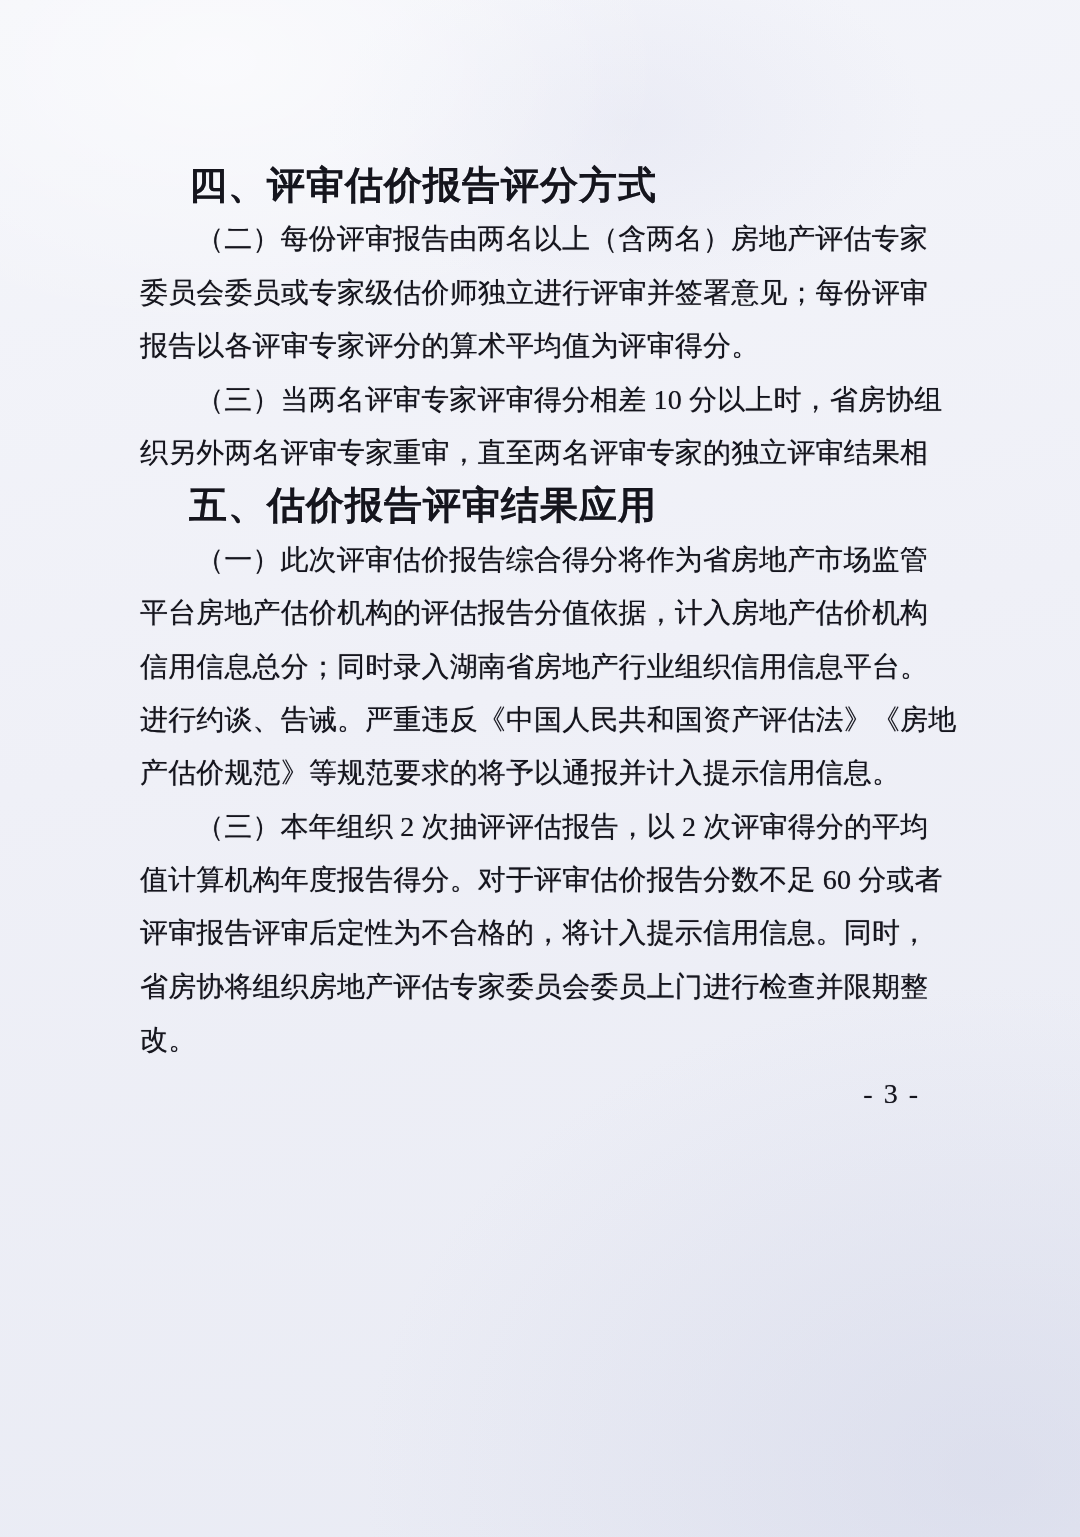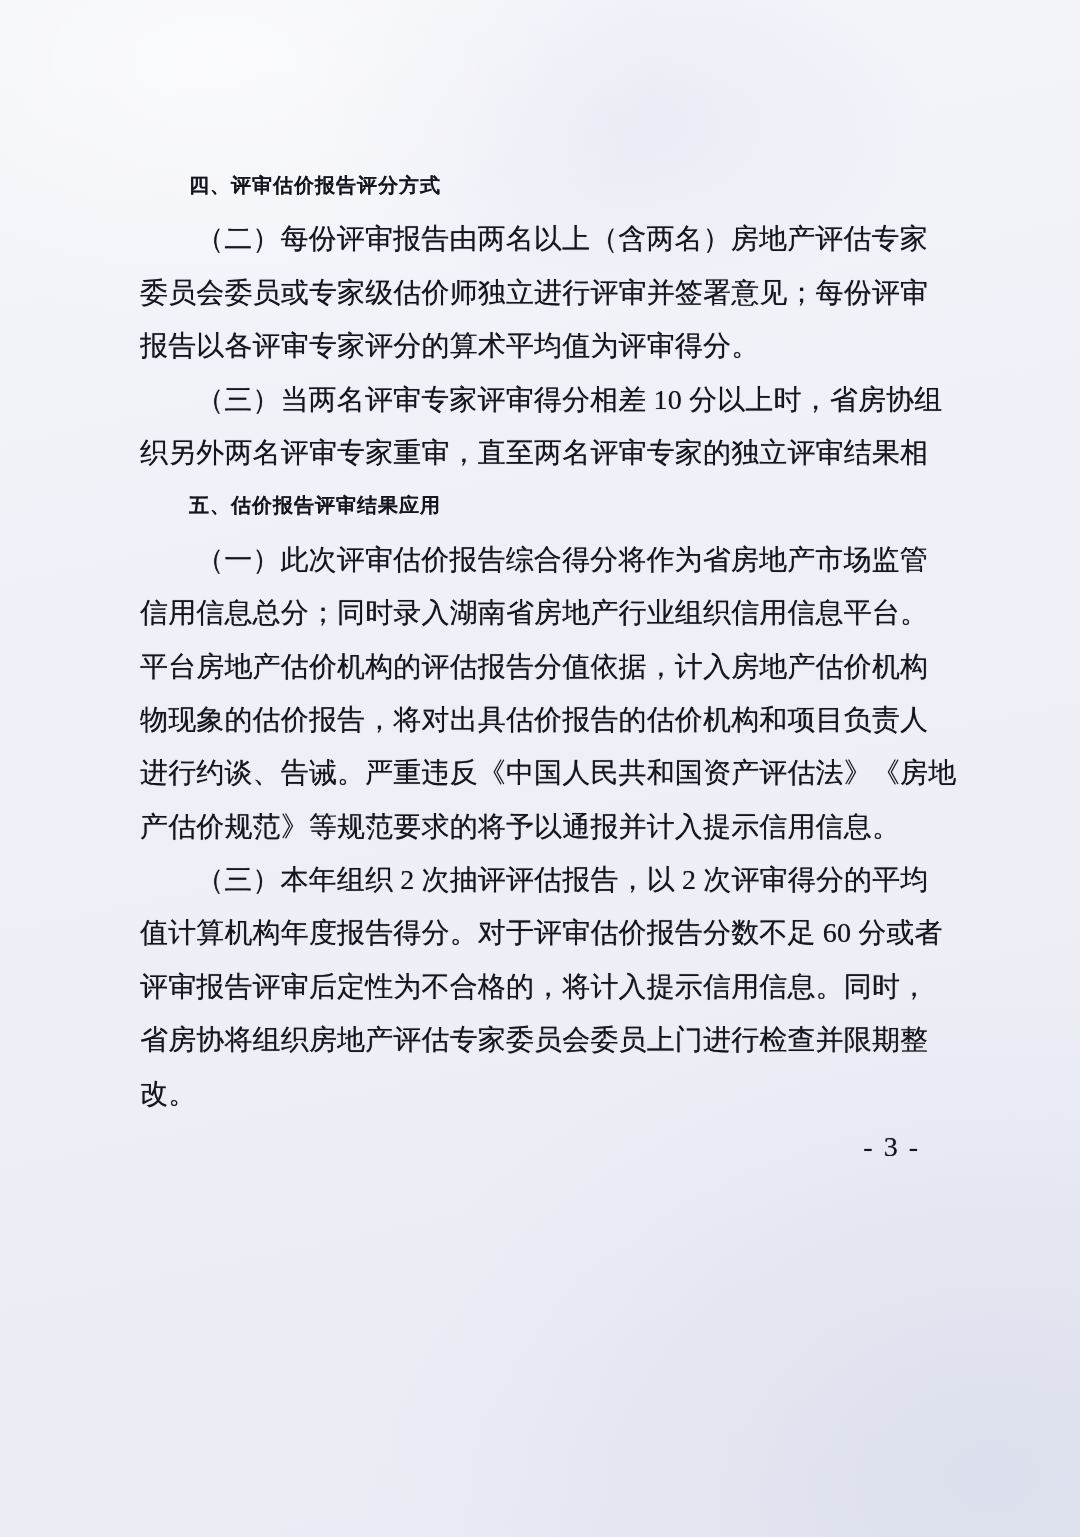--- a/index.html
+++ b/index.html
@@ -36,21 +36,21 @@
     letter-spacing: 0.15px;
     white-space: nowrap;
     text-shadow: 0 0 0.7px rgba(21,21,30,0.65);
   }
   .line.indent {
     text-indent: 56px;
   }
   .line.heading {
     font-family: "DejaVu Sans", sans-serif;
     font-weight: 700;
-    font-size: 20px;
+    font-size: 38px;
     text-indent: 49px;
     letter-spacing: 1px;
     text-shadow: 0 0 0.5px rgba(21,21,30,0.55);
   }
   .page-number {
     font-size: 28px;
     line-height: 53.4px;
     height: 53.4px;
     text-align: right;
     padding-right: 20px;
@@ -70,24 +70,23 @@
     <div class="line indent">（二）每份评审报告由两名以上（含两名）房地产评估专家</div>
     <div class="line">委员会委员或专家级估价师独立进行评审并签署意见；每份评审</div>
     <div class="line">报告以各评审专家评分的算术平均值为评审得分。</div>
 
     <div class="line indent">（三）当两名评审专家评审得分相差 10 分以上时，省房协组</div>
     <div class="line">织另外两名评审专家重审，直至两名评审专家的独立评审结果相</div>
 
     <div class="line heading">五、估价报告评审结果应用</div>
 
     <div class="line indent">（一）此次评审估价报告综合得分将作为省房地产市场监管</div>
+    <div class="line">平台房地产估价机构的评估报告分值依据，计入房地产估价机构</div>
     <div class="line">信用信息总分；同时录入湖南省房地产行业组织信用信息平台。</div>
-    <div class="line">平台房地产估价机构的评估报告分值依据，计入房地产估价机构</div>
 
-    <div class="line">物现象的估价报告，将对出具估价报告的估价机构和项目负责人</div>
     <div class="line">进行约谈、告诫。严重违反《中国人民共和国资产评估法》《房地</div>
     <div class="line">产估价规范》等规范要求的将予以通报并计入提示信用信息。</div>
 
     <div class="line indent">（三）本年组织 2 次抽评评估报告，以 2 次评审得分的平均</div>
     <div class="line">值计算机构年度报告得分。对于评审估价报告分数不足 60 分或者</div>
     <div class="line">评审报告评审后定性为不合格的，将计入提示信用信息。同时，</div>
     <div class="line">省房协将组织房地产评估专家委员会委员上门进行检查并限期整</div>
     <div class="line">改。</div>
 
     <div class="page-number">- 3 -</div>

